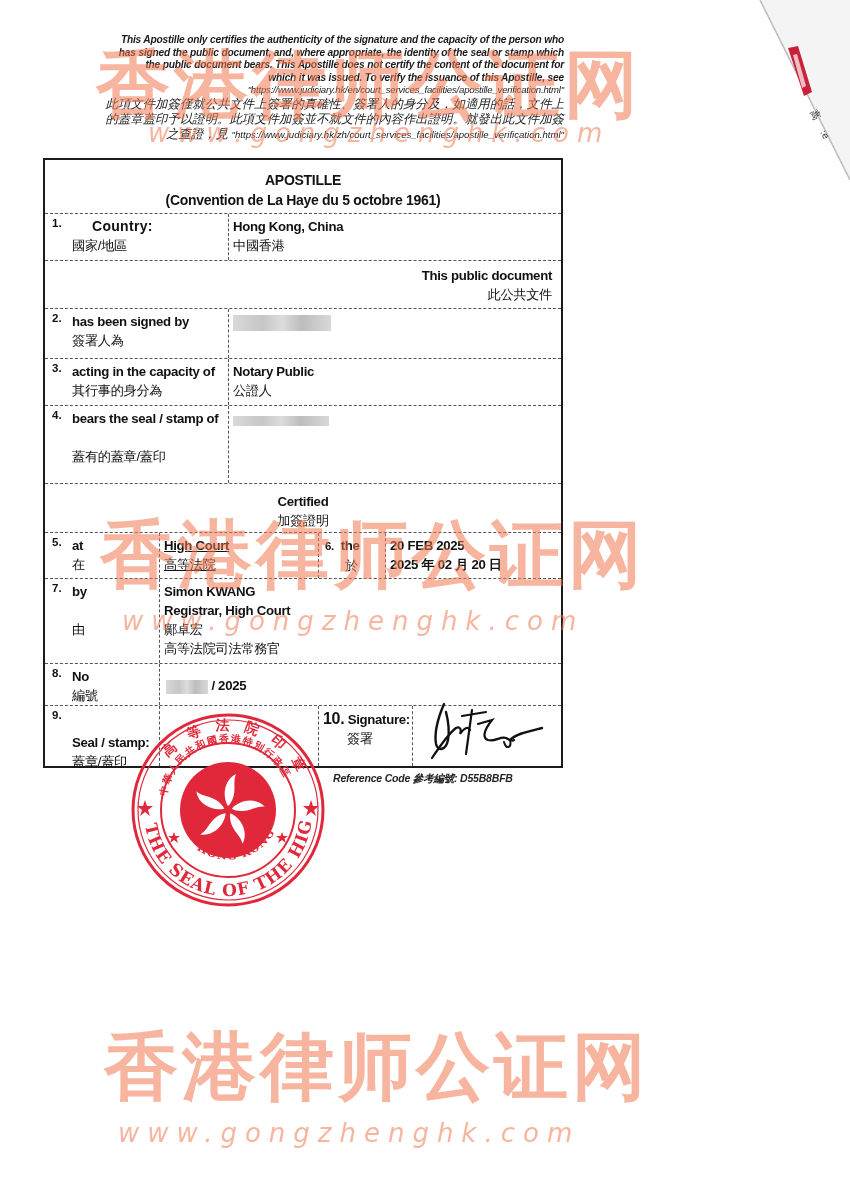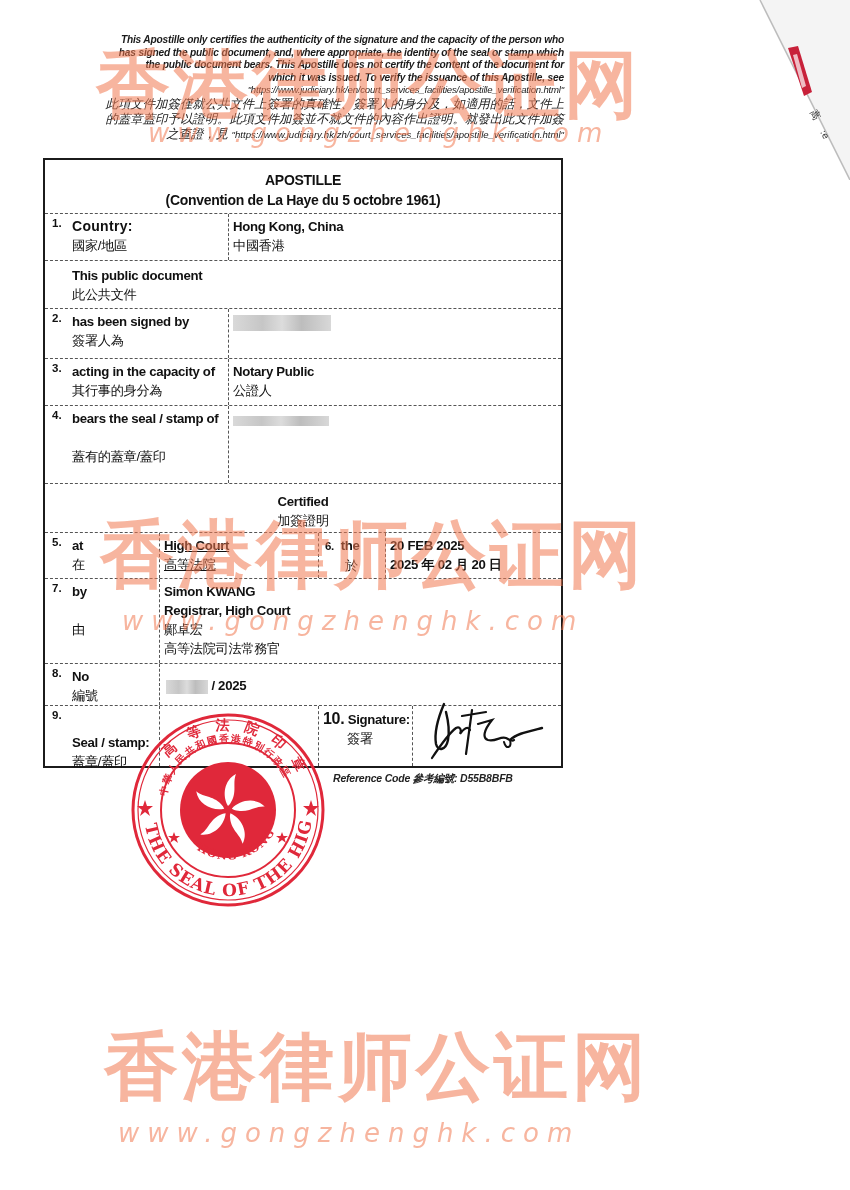--- a/index.html
+++ b/index.html
@@ -73,30 +73,30 @@
   <div class="row" style="top:0;height:54px;">
     <div class="cell center" style="left:0;padding-top:10px;line-height:20px;font-size:14px;">
       <div>APOSTILLE</div>
       <div>(Convention de La Haye du 5 octobre 1961)</div>
     </div>
   </div>
 
   <div class="row" style="top:54px;height:47px;">
     <span class="num">1.</span>
     <div class="cell" style="left:27px;width:155px;">
-      <div style="font-size:14px;letter-spacing:0.3px;">Country:</div>
+      <div style="font-size:14px;letter-spacing:0.3px;margin-left:20px;">Country:</div>
       <div class="zh">國家/地區</div>
     </div>
     <div class="cell vline" style="left:183px;width:333px;padding-left:4px;">
       <div>Hong Kong, China</div>
       <div class="zh">中國香港</div>
     </div>
   </div>
 
-  <div class="row" style="top:101px;height:48px;">
+  <div class="row" style="top:101px;height:48px;text-align:right;">
     <div class="cell" style="left:27px;width:480px;padding-top:5px;">
       <div>This public document</div>
       <div class="zh">此公共文件</div>
     </div>
   </div>
 
   <div class="row" style="top:149px;height:50px;">
     <span class="num">2.</span>
     <div class="cell" style="left:27px;width:155px;">
       <div>has been signed by</div>

